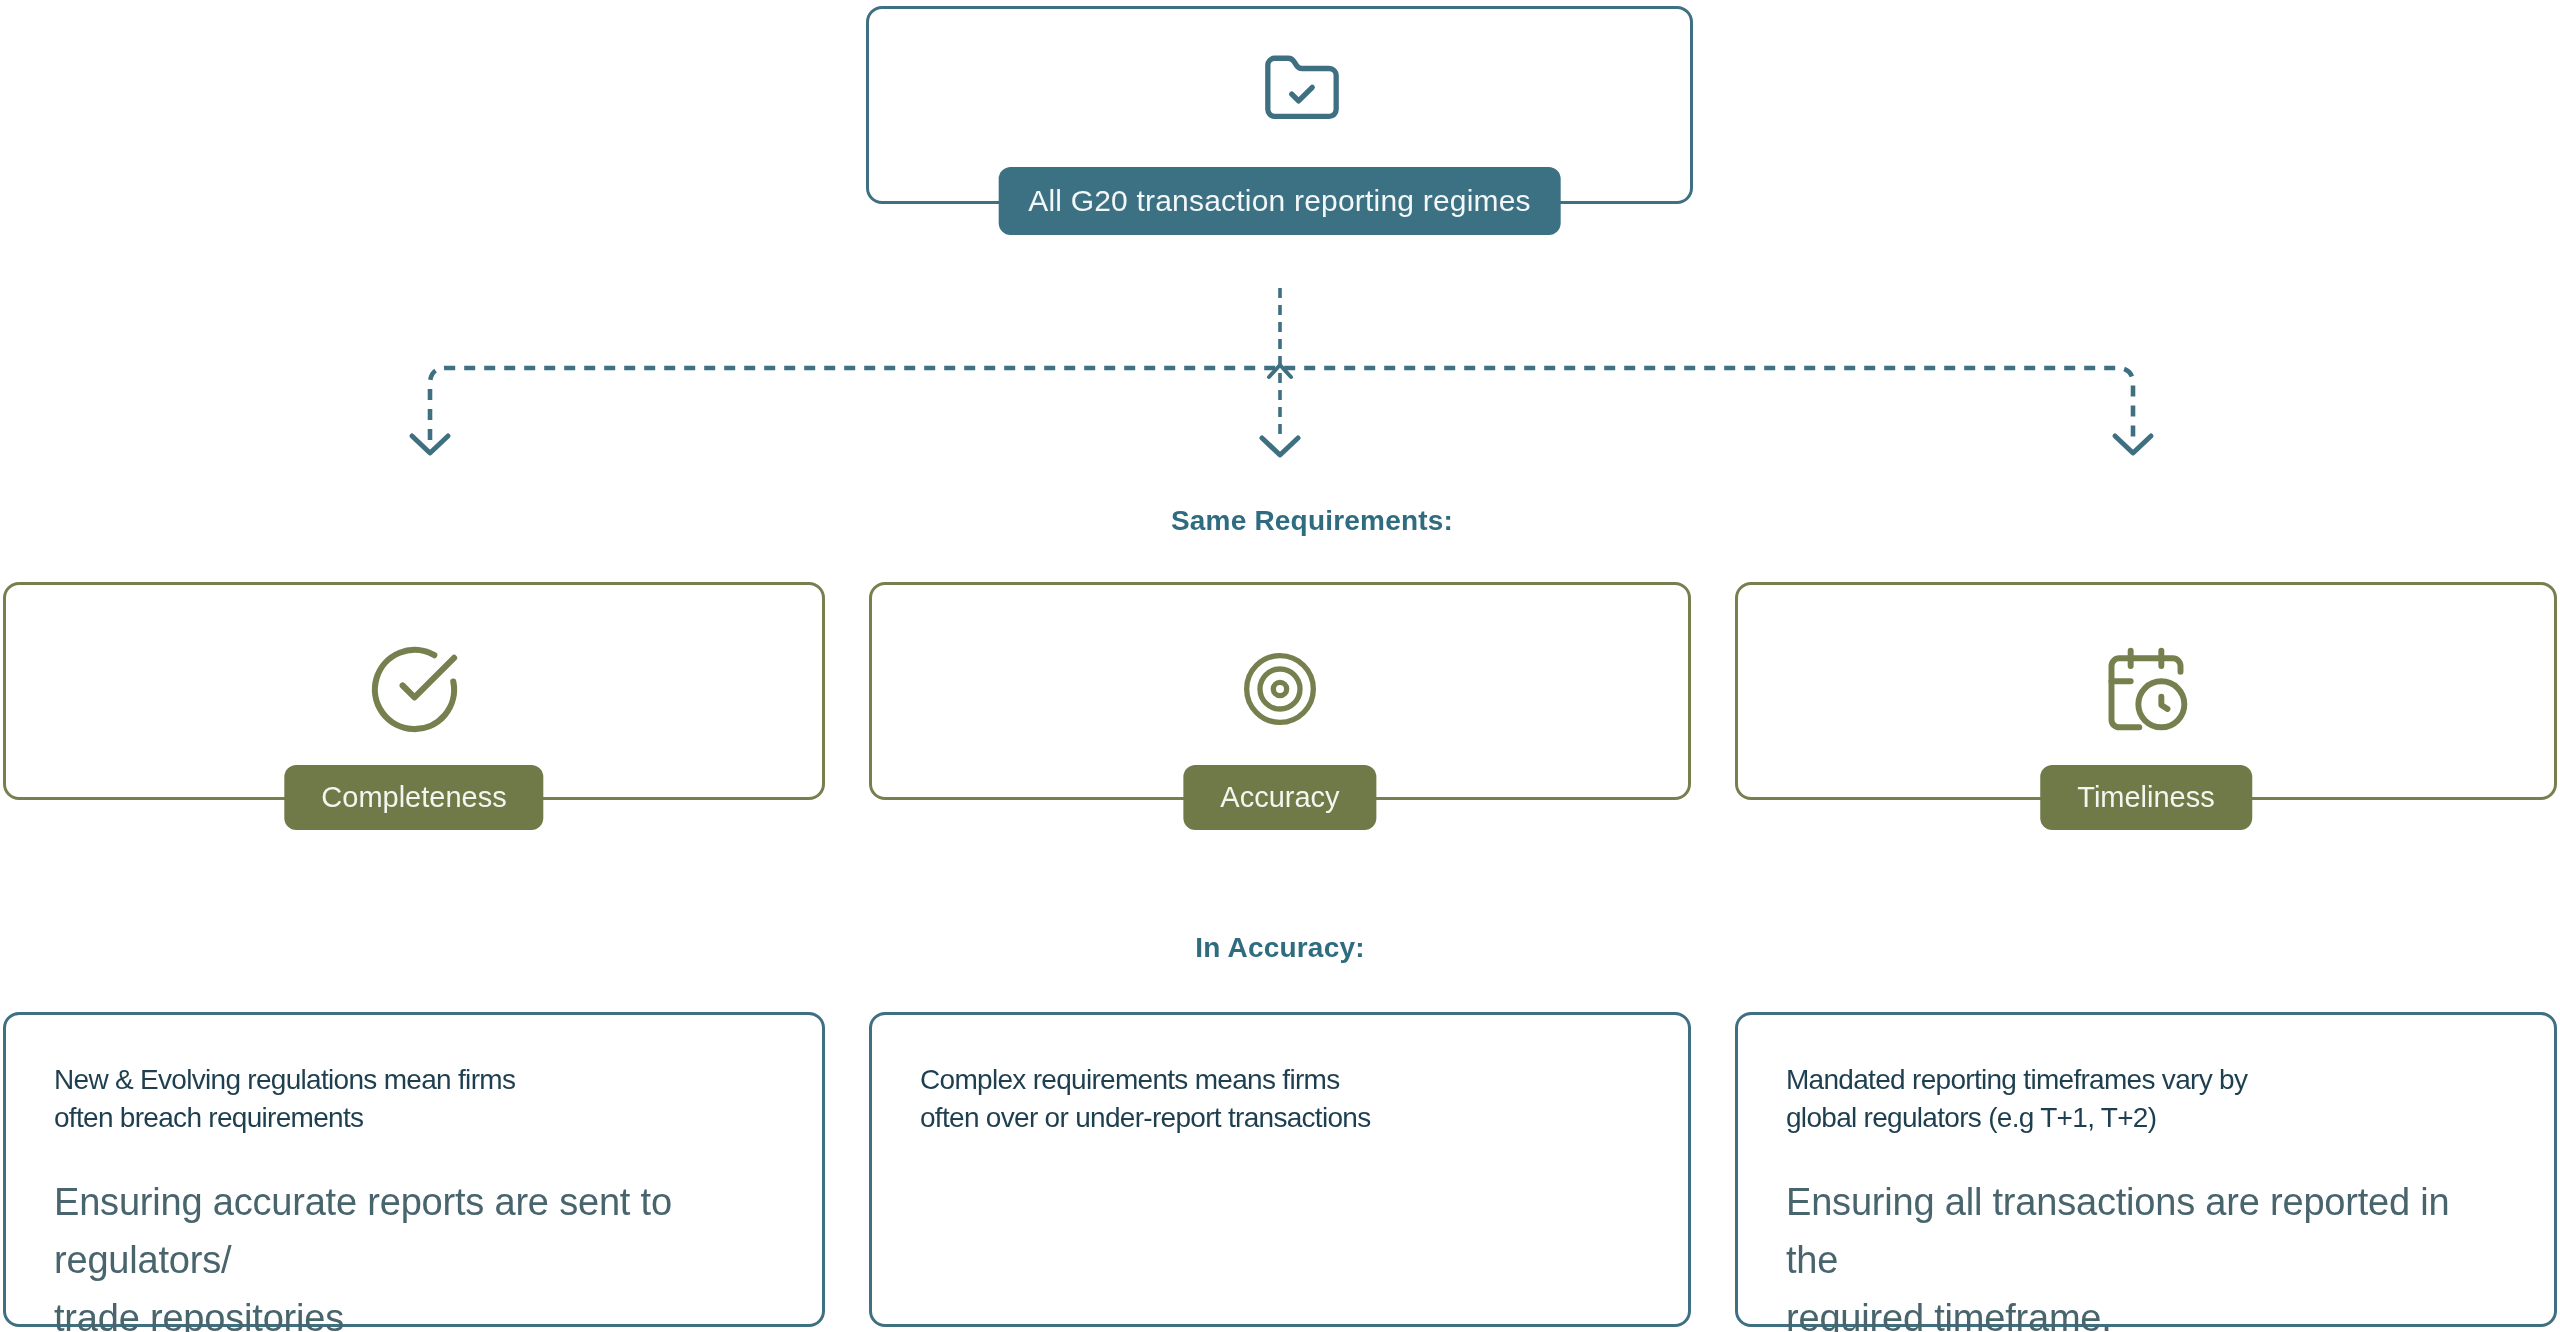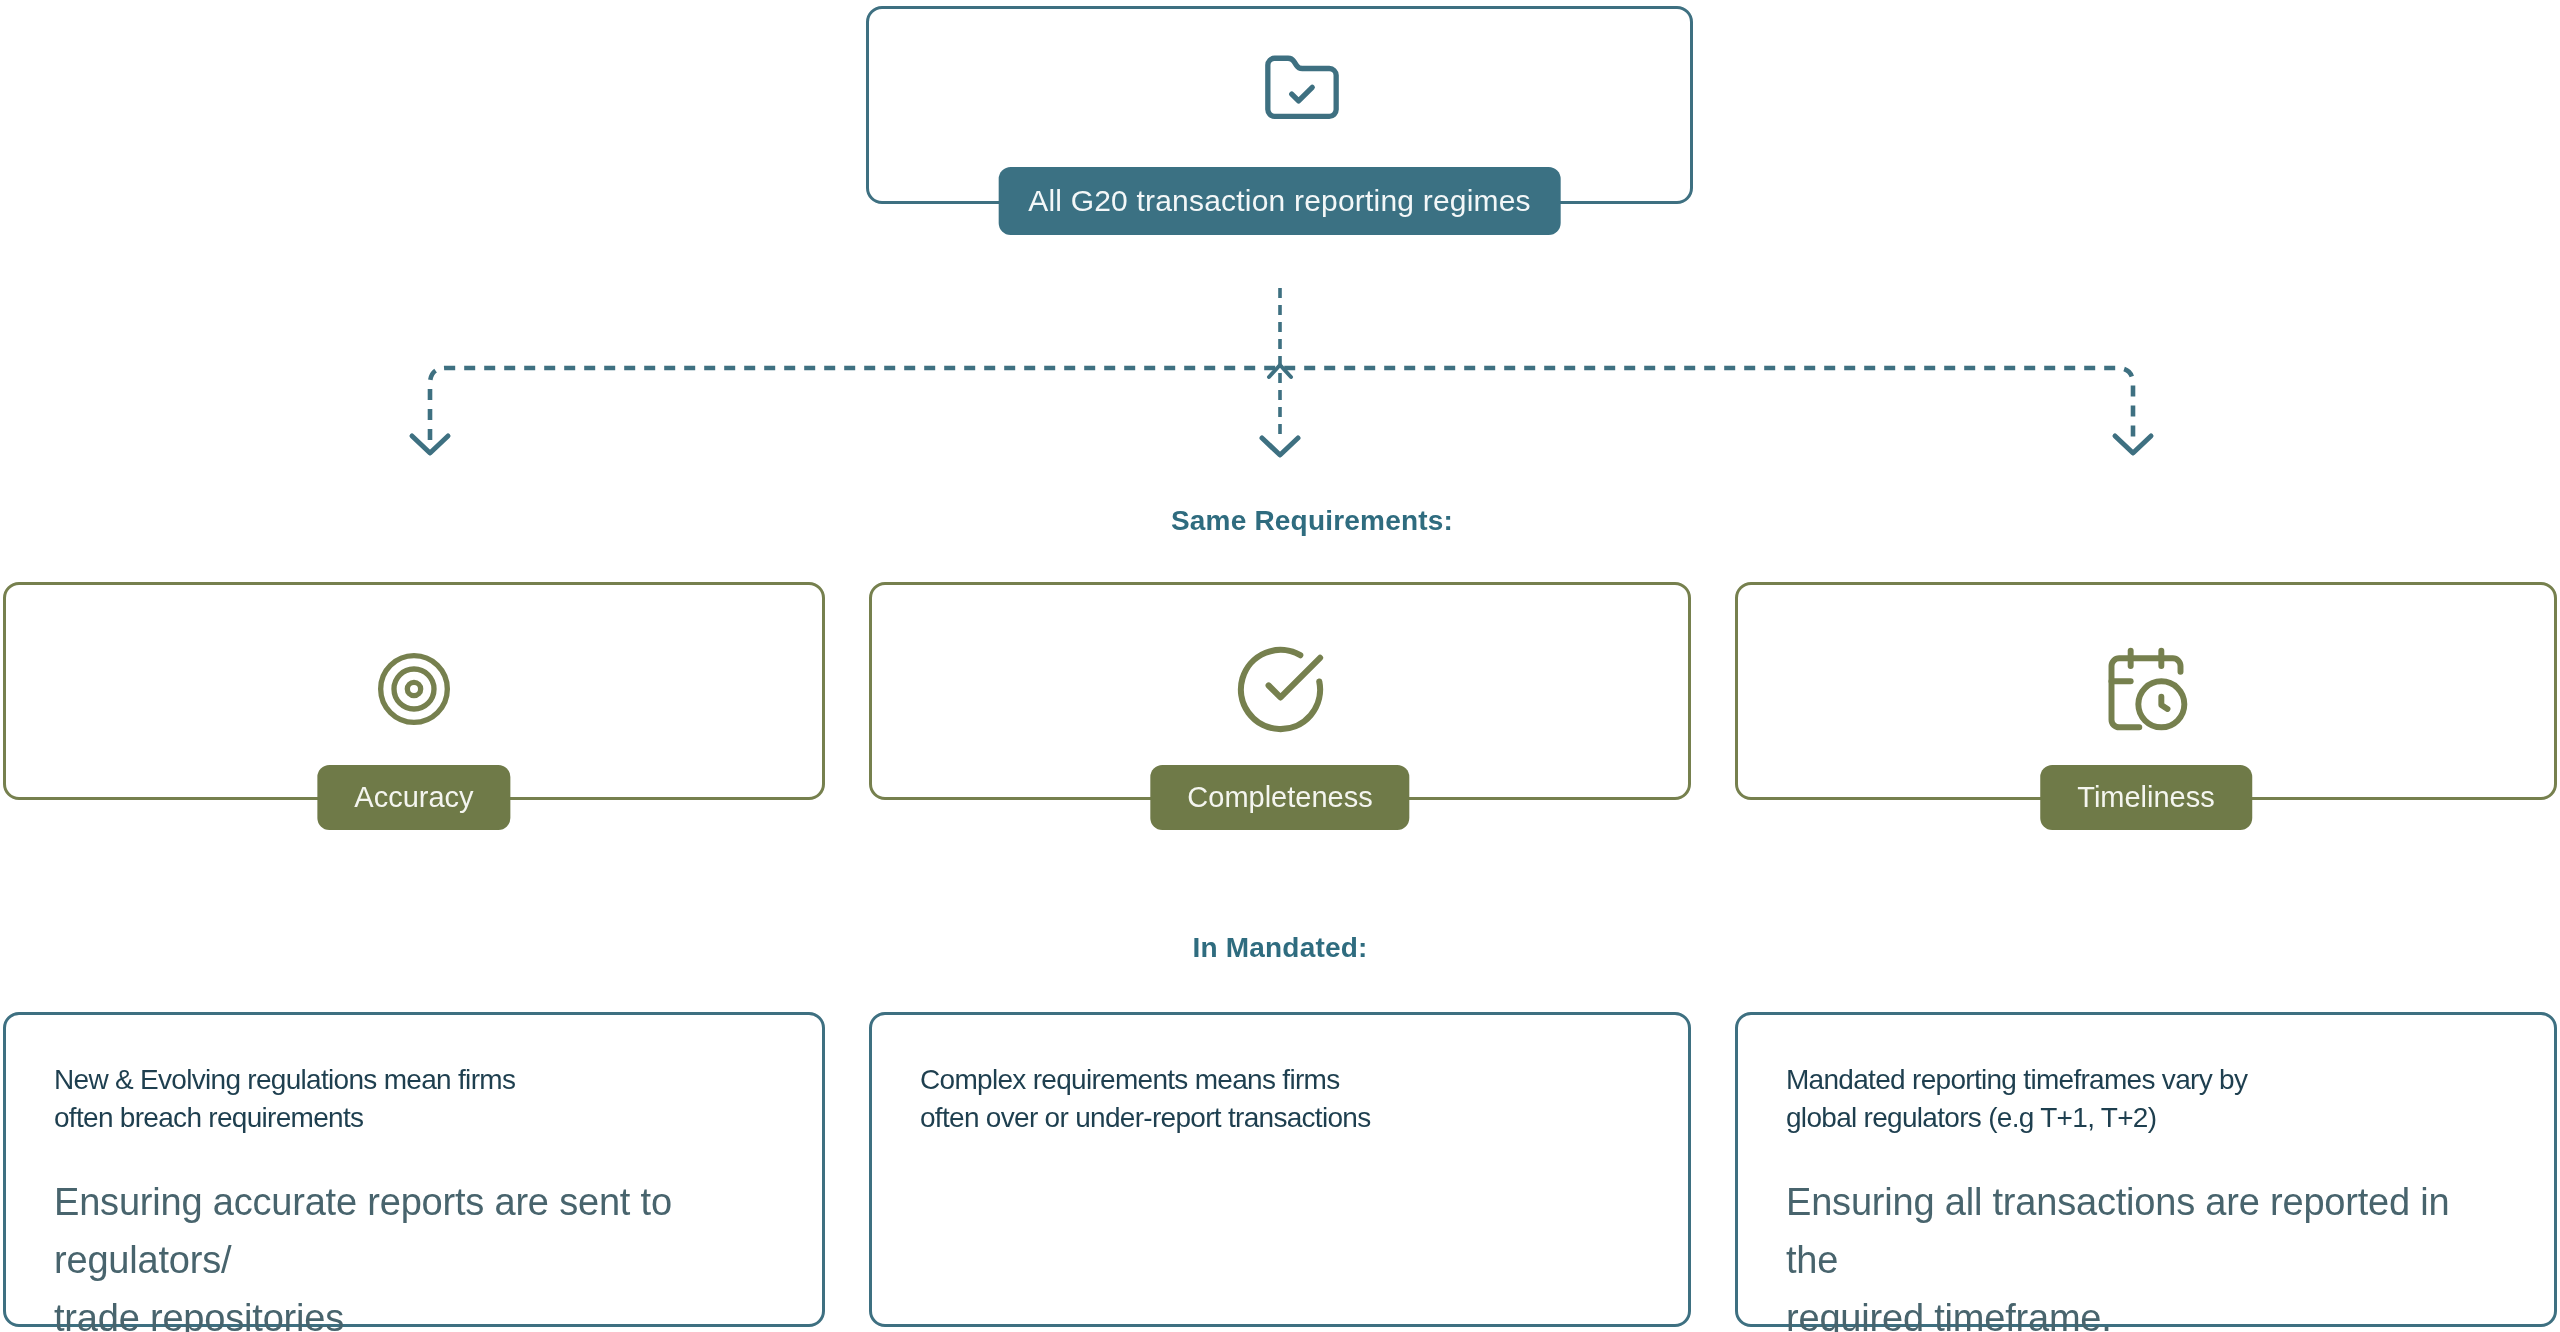--- a/index.html
+++ b/index.html
@@ -142,56 +142,56 @@
     <path d="M1262 158 L1280 175 L1298 158" stroke="#3E7081" stroke-width="5" stroke-linecap="round" stroke-linejoin="round"></path>
     <path d="M2115 156 L2133 173 L2151 156" stroke="#3E7081" stroke-width="5" stroke-linecap="round" stroke-linejoin="round"></path>
   </svg>
 
   <div class="section-label label-same">Same Requirements:</div>
 
   <div class="row row-requirements">
 
     <div class="req-card">
       <span class="icon-olive">
+        <svg width="95" height="95" viewBox="0 0 24 24" fill="none" stroke="currentColor" stroke-width="1.55" stroke-linecap="round" stroke-linejoin="round">
+          <path d="M21.801 10A10 10 0 1 1 17 3.335"></path>
+          <path d="m9 11 3 3L22 4"></path>
+        </svg>
+      </span>
+      <div class="badge-olive">Completeness</div>
+    </div>
+
+    <div class="req-card">
+      <span class="icon-olive">
         <svg width="80" height="80" viewBox="0 0 24 24" fill="none" stroke="currentColor" stroke-width="1.6">
           <circle cx="12" cy="12" r="10"></circle>
           <circle cx="12" cy="12" r="6"></circle>
           <circle cx="12" cy="12" r="2"></circle>
         </svg>
       </span>
       <div class="badge-olive">Accuracy</div>
-    </div>
-
-    <div class="req-card">
-      <span class="icon-olive">
-        <svg width="95" height="95" viewBox="0 0 24 24" fill="none" stroke="currentColor" stroke-width="1.55" stroke-linecap="round" stroke-linejoin="round">
-          <path d="M21.801 10A10 10 0 1 1 17 3.335"></path>
-          <path d="m9 11 3 3L22 4"></path>
-        </svg>
-      </span>
-      <div class="badge-olive">Completeness</div>
     </div>
 
     <div class="req-card">
       <span class="icon-olive">
         <svg width="92" height="92" viewBox="0 0 24 24" fill="none" stroke="currentColor" stroke-width="1.55" stroke-linecap="round" stroke-linejoin="round">
           <path d="M21 7.5V6a2 2 0 0 0-2-2H5a2 2 0 0 0-2 2v14a2 2 0 0 0 2 2h5.25"></path>
           <path d="M16 2v4"></path>
           <path d="M8 2v4"></path>
           <path d="M3 10h5"></path>
           <path d="M16 14v2.2l1.6 1"></path>
           <circle cx="16" cy="16" r="6"></circle>
         </svg>
       </span>
       <div class="badge-olive">Timeliness</div>
     </div>
 
   </div>
 
-  <div class="section-label label-practice">In Mandated:</div>
+  <div class="section-label label-practice">In Accuracy:</div>
 
   <div class="row row-practice">
 
     <div class="practice-card">
       <div class="practice-title">New &amp; Evolving regulations mean firms
 often breach requirements</div>
       <div class="practice-desc">Ensuring accurate reports are sent to regulators/
 trade repositories</div>
     </div>
 

